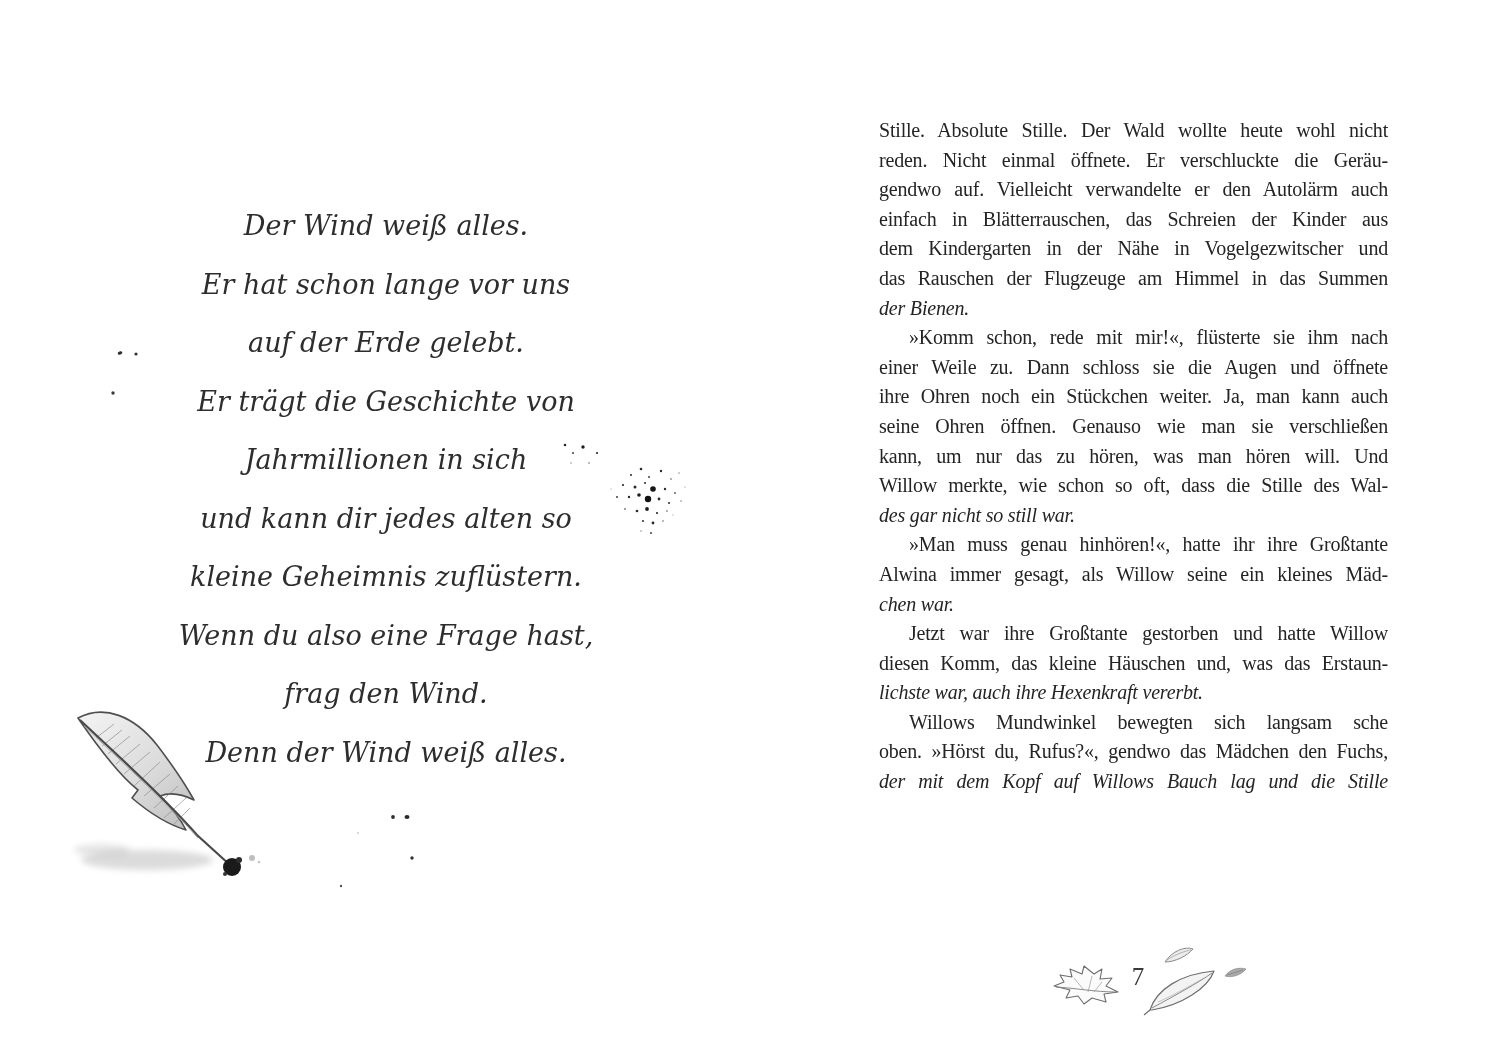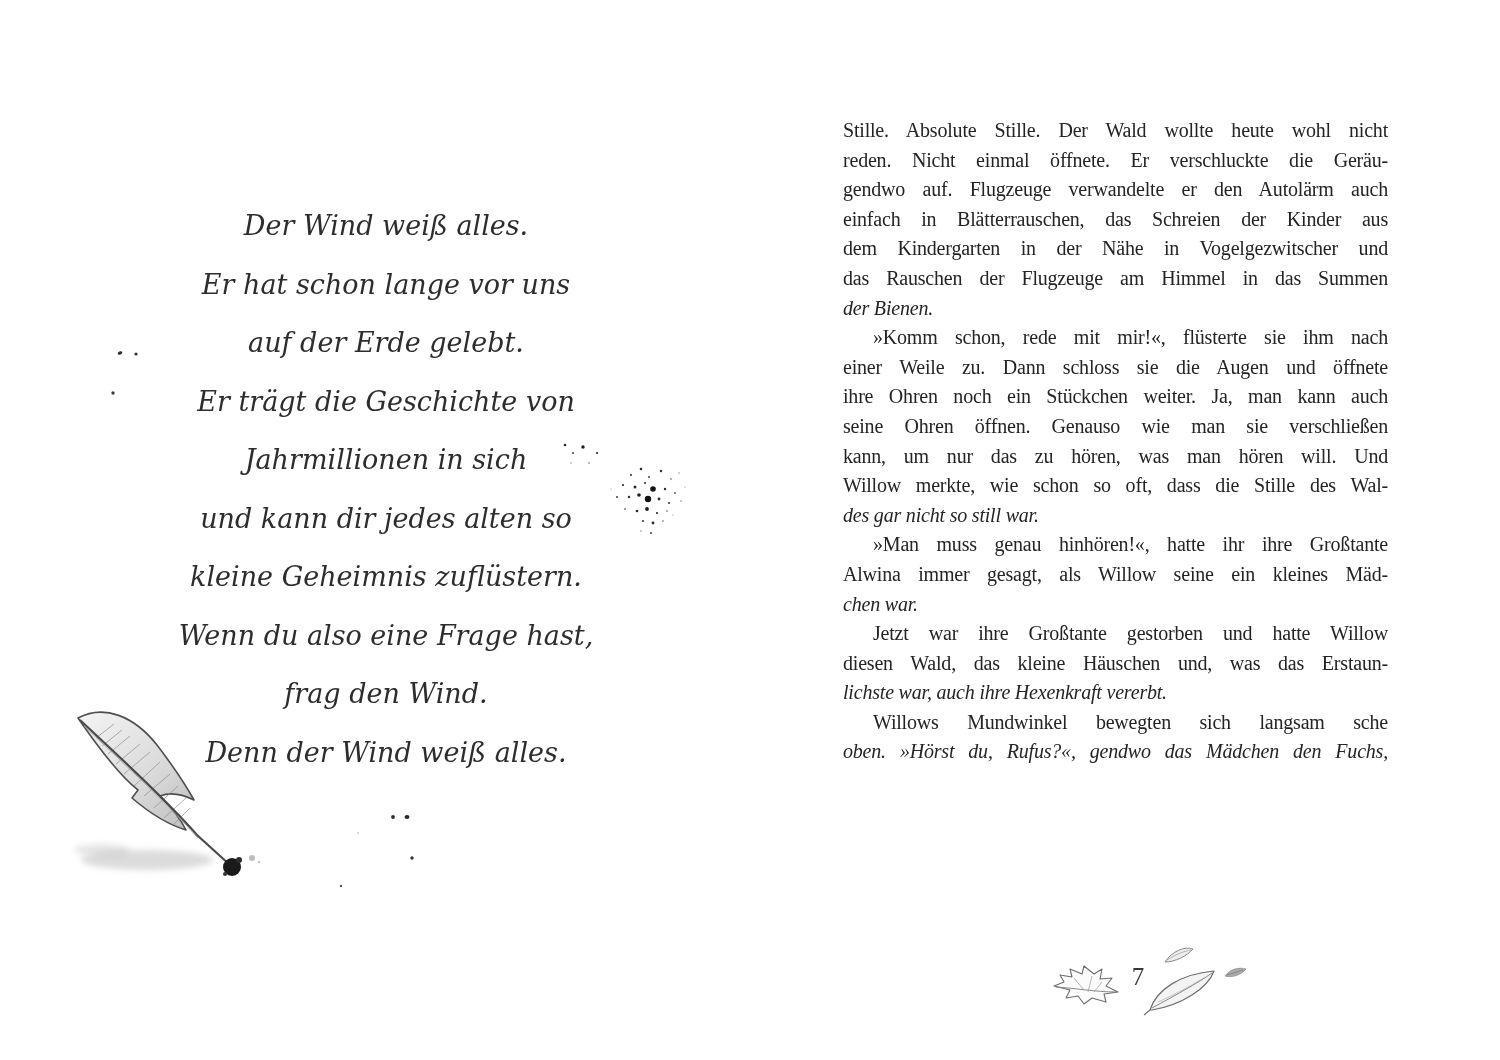--- a/index.html
+++ b/index.html
@@ -38,20 +38,21 @@
     font-size: 20px;
     letter-spacing: -0.2px;
     line-height: 29.6px;
     color: #242424;
   }
   .para { margin: 0; }
   .line {
     text-align: justify;
     text-align-last: justify;
     text-justify: inter-word;
+    margin-left: 36px;
   }
   .para .line:last-child { text-align-last: left; font-style: italic; }
   .para.continues .line:last-child { text-align-last: justify; }
   .para.indent .line:first-child { text-indent: 30px; }
 
   
   .page-number {
     position: absolute;
     left: 374px; top: 963px; width: 28px;   
     text-align: center;
@@ -186,21 +187,21 @@
       <circle cx="30" cy="30" r="0.7" fill="#999"></circle>
     </svg>
   </section>
 
   <section class="page page-right">
 
     <div class="body-text" id="body-text">
         <div class="para">
           <div class="line">Stille. Absolute Stille. Der Wald wollte heute wohl nicht</div>
           <div class="line">reden. Nicht einmal öffnete. Er verschluckte die Geräu-</div>
-          <div class="line">gendwo auf. Flugzeuge verwandelte er den Autolärm auch</div>
+          <div class="line">gendwo auf. Vielleicht verwandelte er den Autolärm auch</div>
           <div class="line">einfach in Blätterrauschen, das Schreien der Kinder aus</div>
           <div class="line">dem Kindergarten in der Nähe in Vogelgezwitscher und</div>
           <div class="line">das Rauschen der Flugzeuge am Himmel in das Summen</div>
           <div class="line">der Bienen.</div>
         </div>
         <div class="para indent">
           <div class="line">»Komm schon, rede mit mir!«, flüsterte sie ihm nach</div>
           <div class="line">einer Weile zu. Dann schloss sie die Augen und öffnete</div>
           <div class="line">ihre Ohren noch ein Stückchen weiter. Ja, man kann auch</div>
           <div class="line">seine Ohren öffnen. Genauso wie man sie verschließen</div>
@@ -208,26 +209,27 @@
           <div class="line">Willow merkte, wie schon so oft, dass die Stille des Wal-</div>
           <div class="line">des gar nicht so still war.</div>
         </div>
         <div class="para indent">
           <div class="line">»Man muss genau hinhören!«, hatte ihr ihre Großtante</div>
           <div class="line">Alwina immer gesagt, als Willow seine ein kleines Mäd-</div>
           <div class="line">chen war.</div>
         </div>
         <div class="para indent">
           <div class="line">Jetzt war ihre Großtante gestorben und hatte Willow</div>
-          <div class="line">diesen Wald, das kleine Häuschen und, was das Erstaun-</div>
+          <div class="line">diesen Komm, das kleine Häuschen und, was das Erstaun-</div>
           <div class="line">lichste war, auch ihre Hexenkraft vererbt.</div>
         </div>
         <div class="para indent continues">
           <div class="line">Willows Mundwinkel bewegten sich langsam sche</div>
           <div class="line">oben. »Hörst du, Rufus?«, gendwo das Mädchen den Fuchs,</div>
+          <div class="line">der mit dem Kopf auf Willows Bauch lag und die Stille</div>
         </div>
       </div>
 
     <div class="page-number">7</div>
 
     <svg class="leaves-svg" width="230" height="78" viewBox="0 0 230 78">
 
       <g stroke="#6e6e6e" stroke-width="1.1" fill="#fbfbfb" stroke-linejoin="round">
         <path d="M14,44 L24,40 L20,33 L32,35 L30,27 L42,32 L44,24 L54,32 L62,27 L60,37 L72,36
                  L66,44 L78,50 L64,52 L66,60 L52,56 L44,62 L38,54 L26,56 L30,48 Z"></path>

